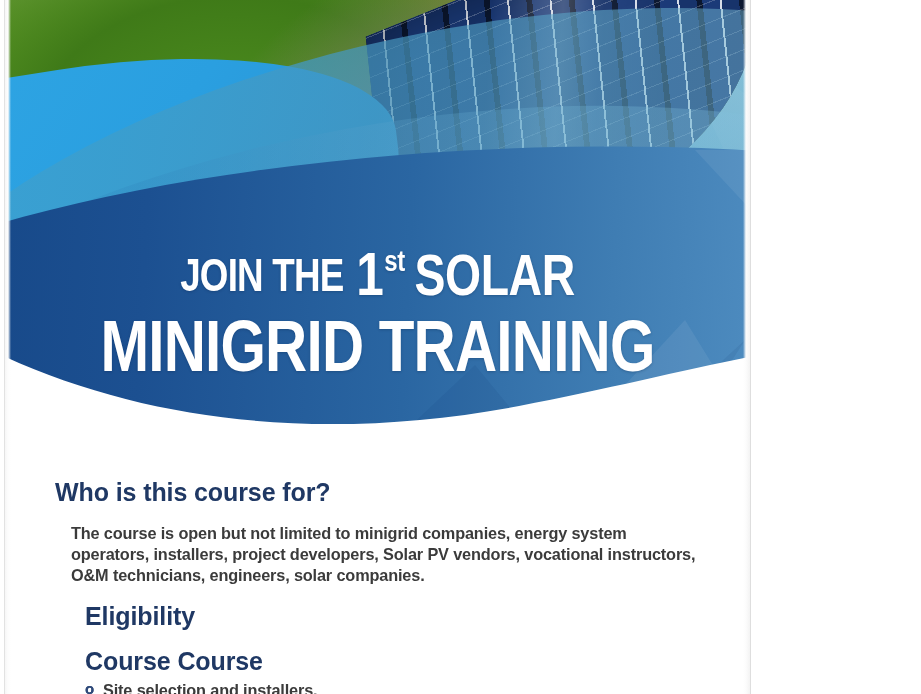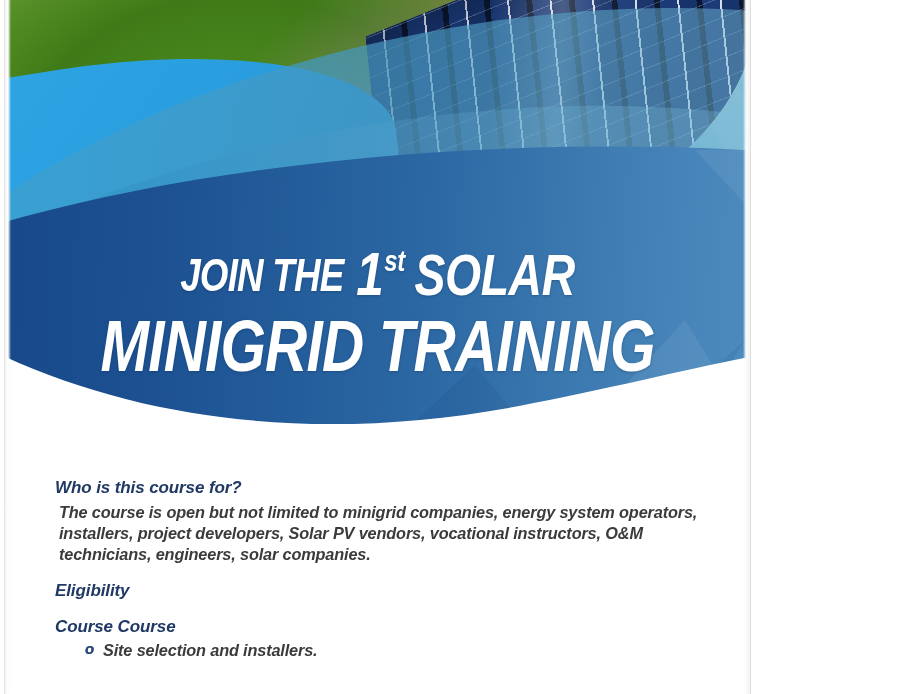--- a/index.html
+++ b/index.html
@@ -13,21 +13,20 @@
   }
 
   
   #page {
     position: relative;
     width: 754px;
     height: 694px;
     overflow: hidden;
     background: #ffffff;
     box-sizing: border-box;
-    font-style: italic;
   }
 
   .page-edge-left,
   .page-edge-right {
     position: absolute;
     top: 0;
     bottom: 0;
     width: 11px;
     z-index: 60;
     pointer-events: none;
@@ -306,35 +305,35 @@
   
   #content {
     position: absolute;
     left: 55px;
     right: 40px;
     top: 478px;
     z-index: 20;
   }
   .sec-heading {
     color: #1f3864;
-    font-size: 17px;
+    font-size: 25px;
     font-weight: 700;
     line-height: 1.15;
     letter-spacing: -0.1px;
     margin: 0 0 3px 0;
   }
   .sec-para {
     color: #3b3b3b;
     font-size: 16.3px;
     font-weight: 600;
     line-height: 1.30;
     letter-spacing: -0.15px;
-    margin: 4px;
-  }
-  .gap-block { margin-top: 16px; }
+    margin: 16px;
+  }
+  .gap-block { margin-top: 16px; margin-left: 30px; }
 
   ul.course-list {
     list-style: none;
     margin: 2px 0 0 0;
     padding: 0 0 0 30px;
   }
   ul.course-list li {
     position: relative;
     color: #3b3b3b;
     font-size: 16.3px;

